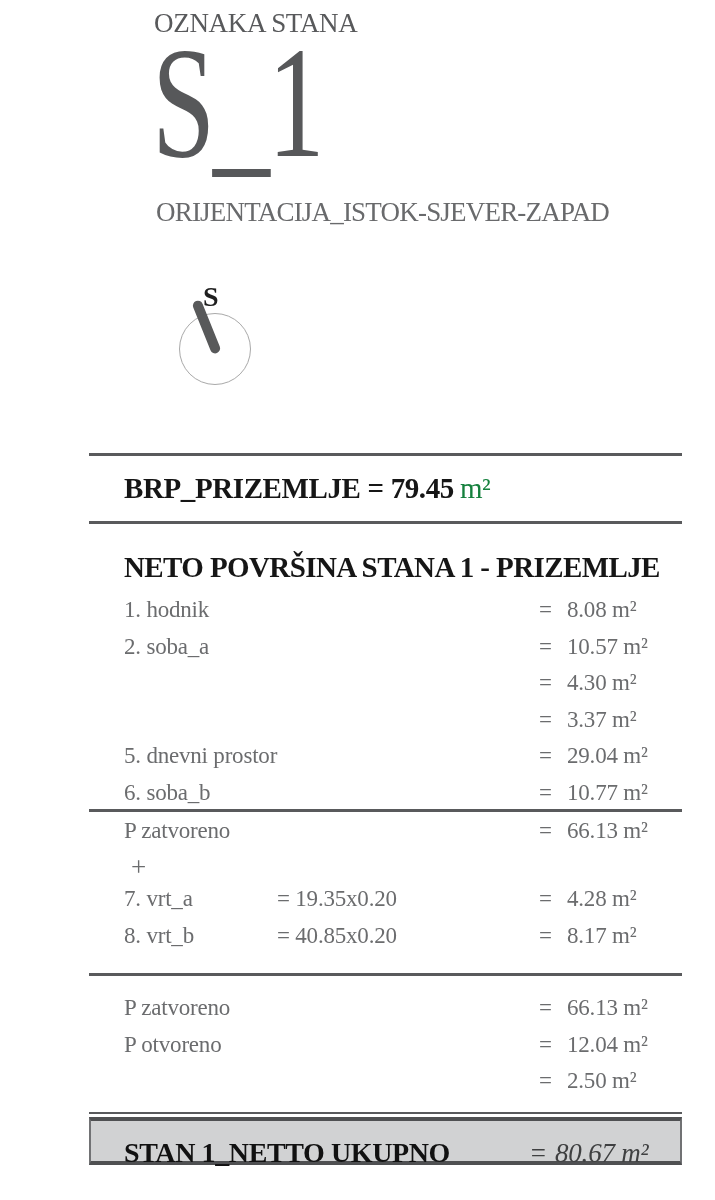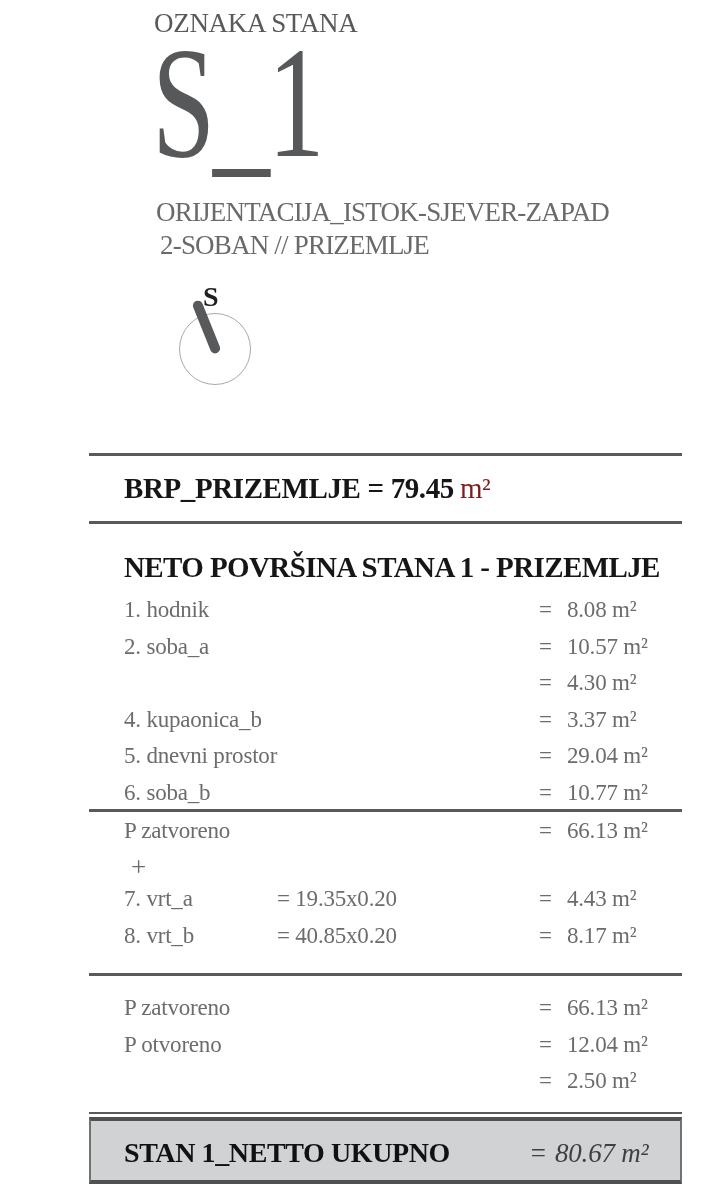--- a/index.html
+++ b/index.html
@@ -23,47 +23,46 @@
   }
   .compass-needle{
     position:absolute;left:193px;top:297px;width:10px;height:56px;background:#58595a;border-radius:5px;
     transform:rotate(-22deg);transform-origin:50% 100%;
   }
   
   .hline{position:absolute;left:70px;width:593px;height:3px;background:#595a5c;}
   
   .brp{position:absolute;left:105px;top:472px;font-size:29px;font-weight:bold;color:#161616;letter-spacing:-0.4px;white-space:nowrap;}
   .brp .eq{margin:0 7px;}
-  .brp .unit{font-weight:normal;color:#7f1d1d;margin-left:6px;text-align:center;}
+  .brp .unit{font-weight:normal;color:#15803d;margin-left:6px;text-align:center;}
   
   .neto-title{position:absolute;left:105px;top:551px;font-size:29px;font-weight:bold;color:#161616;letter-spacing:-0.6px;white-space:nowrap;}
   .row{position:absolute;left:105px;width:548px;height:32px;font-size:23px;color:#6b6c6e;letter-spacing:-0.2px;white-space:nowrap;}
   .row .rcell{position:absolute;left:415px;top:0;display:flex;}
   .row .rcell .eq{display:inline-block;width:28px;}
   .row .mid{position:absolute;left:153px;top:0;text-align:right;}
   .plus-row{position:absolute;left:112px;font-size:27px;color:#6b6c6e;}
   
   .total-box{
-    position:absolute;left:70px;top:1117px;width:593px;height:67px;background:#d1d2d3;
+    position:absolute;left:70px;top:1117px;width:593px;height:48px;background:#d1d2d3;
     border-top:4px solid #4f5052;border-bottom:4px solid #4f5052;
     border-left:2px solid #717274;border-right:2px solid #717274;box-sizing:border-box;
   }
   .total-box .tlabel{position:absolute;left:33px;top:16px;font-size:28px;font-weight:bold;color:#111111;letter-spacing:-0.4px;white-space:nowrap;}
   .total-box .tcell{position:absolute;left:438px;top:17px;display:flex;font-size:27px;color:#3f4041;font-style:italic;letter-spacing:-0.2px;}
   .total-box .tcell .eq{display:inline-block;width:26px;}
 </style>
 </head>
 <body>
 
 <div class="page">
 
   <div class="oznaka">OZNAKA STANA</div>
   <div class="unit-code">S_1</div>
   <div class="orientation">ORIJENTACIJA_ISTOK-SJEVER-ZAPAD</div>
-  <div class="type-floor">2-SOBAN // PRIZEMLJE</div>
 
   <div class="compass-letter">S</div>
   <div class="compass-circle"></div>
   <div class="compass-needle"></div>
 
   <div class="hline" style="top:453px"></div>
   <div class="brp">
     <span>BRP_PRIZEMLJE</span><span class="eq">=</span><span>79.45</span><span class="unit">m²</span>
   </div>
   <div class="hline" style="top:521px"></div>
@@ -84,21 +83,20 @@
         <span>10.57 m²</span>
       </span>
   </div>
   <div class="row" style="top:670px">
     <span class="rcell">
         <span class="eq">=</span>
         <span>4.30 m²</span>
       </span>
   </div>
   <div class="row" style="top:707px">
-    <span>4. kupaonica_b</span>
     <span class="rcell">
         <span class="eq">=</span>
         <span>3.37 m²</span>
       </span>
   </div>
   <div class="row" style="top:743px">
     <span>5. dnevni prostor</span>
     <span class="rcell">
         <span class="eq">=</span>
         <span>29.04 m²</span>
@@ -122,21 +120,21 @@
       </span>
   </div>
 
   <div class="plus-row" style="top:852px">+</div>
 
   <div class="row" style="top:886px">
     <span>7. vrt_a</span>
     <span class="mid">= 19.35x0.20</span>
     <span class="rcell">
         <span class="eq">=</span>
-        <span>4.43 m²</span>
+        <span>4.28 m²</span>
       </span>
   </div>
   <div class="row" style="top:923px">
     <span>8. vrt_b</span>
     <span class="mid">= 40.85x0.20</span>
     <span class="rcell">
         <span class="eq">=</span>
         <span>8.17 m²</span>
       </span>
   </div>

